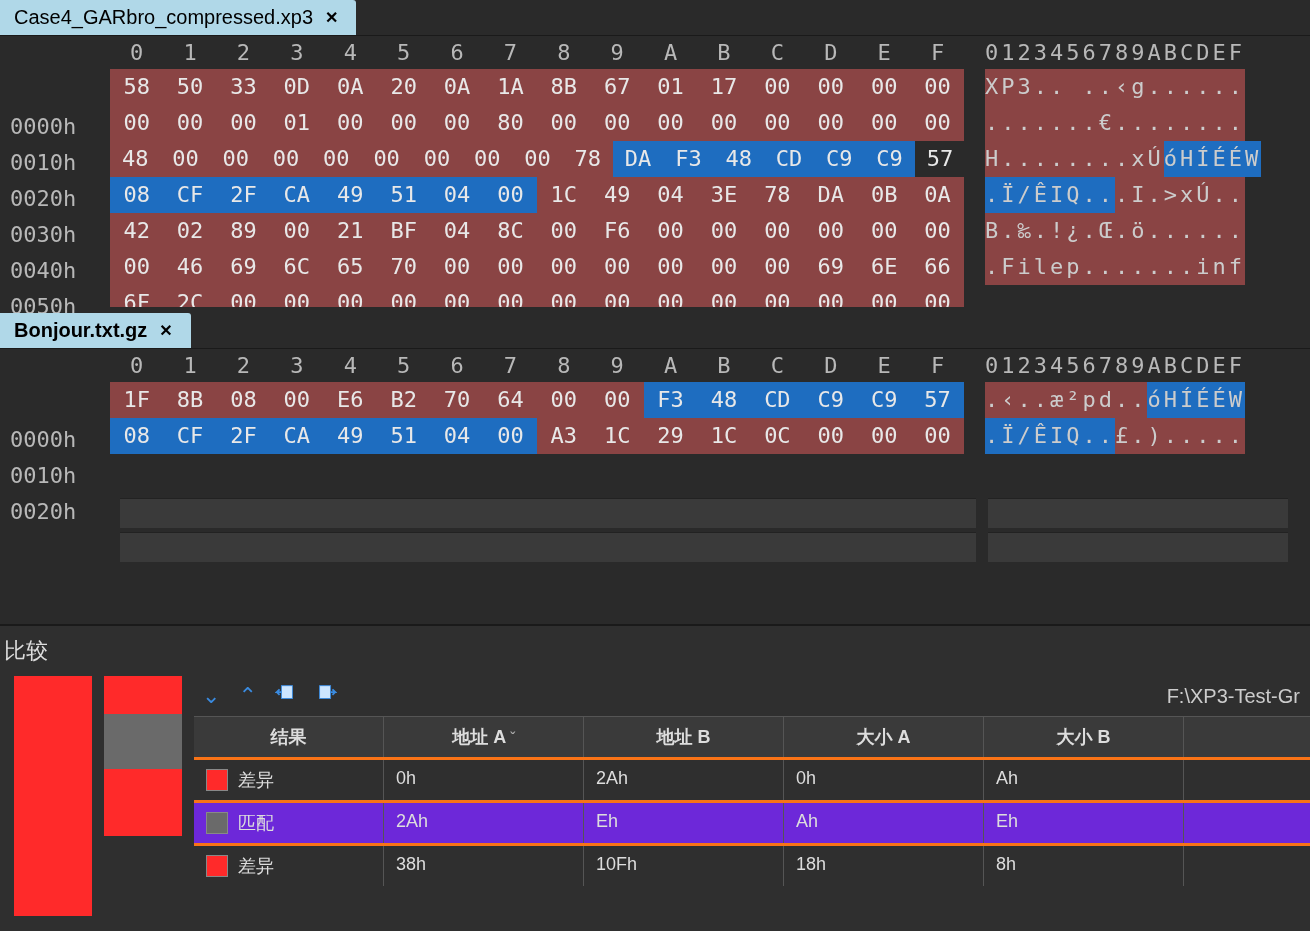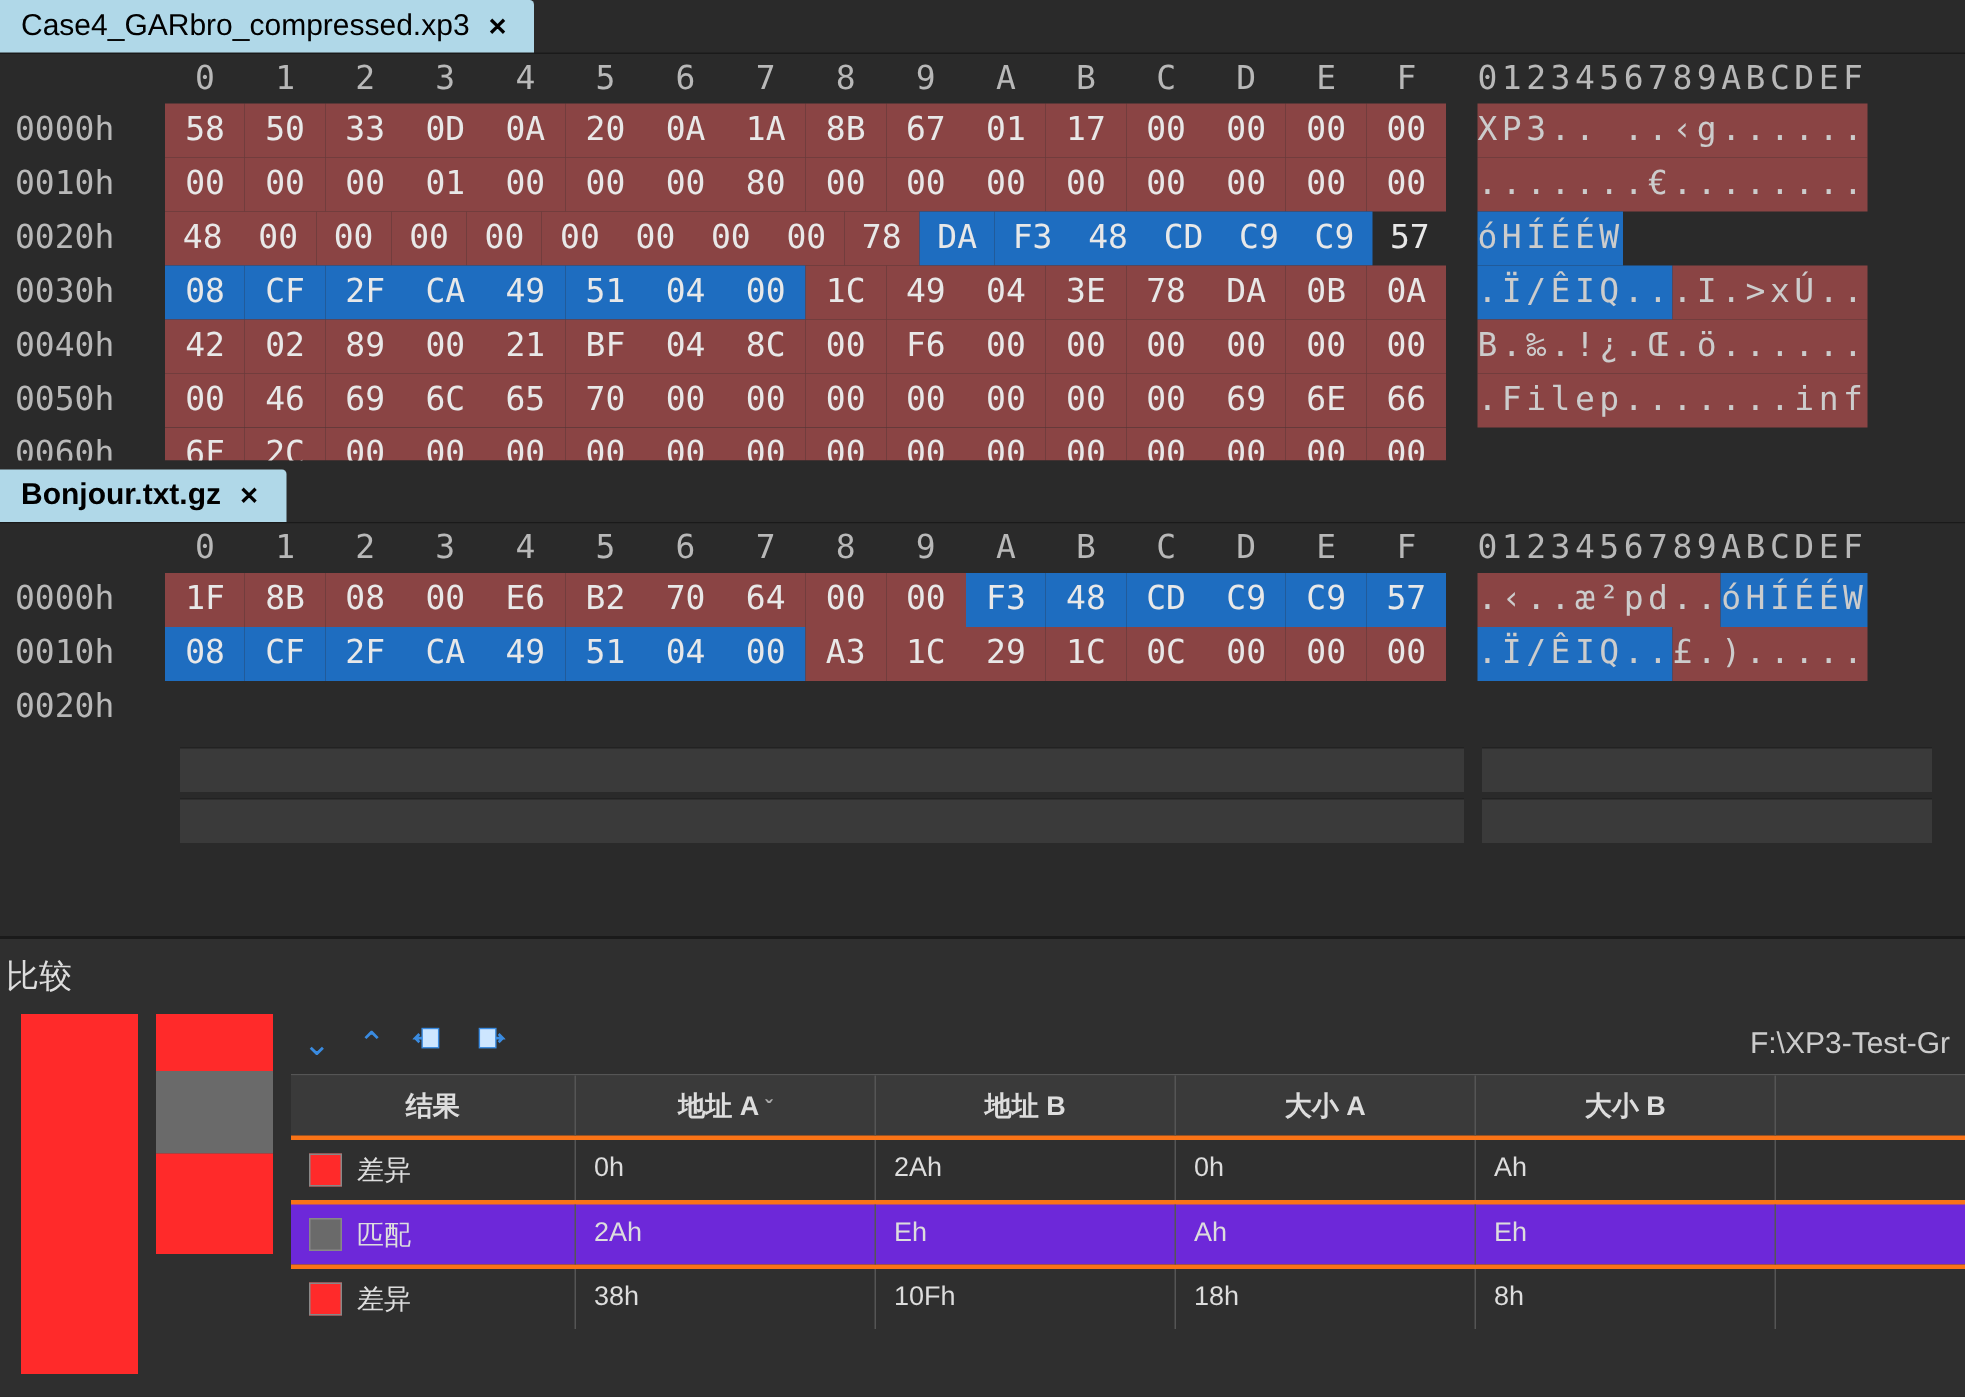--- a/index.html
+++ b/index.html
@@ -10,21 +10,21 @@
 .tab .close { font-size:16px; cursor:pointer; font-weight:bold; }
 
 .hex-panel { background:#2a2a2a; }
 .hex-header { display:flex; padding:4px 0 4px 10px; color:#b8b8b8; font-family:Consolas,monospace; font-size:22px; }
 .addr-col { width:100px; flex-shrink:0; }
 .byte-cols { display:flex; width:855px; }
 .byte-col { width:53.4px; text-align:center; }
 .ascii-head { padding-left:20px; letter-spacing:3px;text-align:center; }
 
 .hex-row { display:flex; padding-left:10px; font-family:Consolas,monospace; font-size:22px; line-height:36px; height:36px; }
-.addr { width:100px; color:#b8b8b8; flex-shrink:0; }
+.addr { width:100px; color:#b8b8b8; flex-shrink:0;margin-top:40px; }
 .bytes { display:flex; width:855px; }
 .byte { width:53.4px; text-align:center; color:#e8e8e8; }
 .diff { background:#8a4444; }
 .match { background:#1e6dc0; }
 .ascii-area { padding-left:20px; display:flex; }
 .ascii-seg { white-space:pre; font-family:Consolas,monospace; letter-spacing:3px; }
 .partial-row { overflow:hidden; height:22px; }
 .footer-wrap { display:flex; gap:12px; padding-left:120px; margin-top:8px; }
 .fs { height:30px; background:#3a3a3a; border-top:1px solid #222; }
 
@@ -156,20 +156,21 @@
           <div class="byte diff">78</div>
           <div class="byte match">DA</div>
           <div class="byte match">F3</div>
           <div class="byte match">48</div>
           <div class="byte match">CD</div>
           <div class="byte match">C9</div>
           <div class="byte match">C9</div>
           <div class="byte ">57</div>
         </div>
         <div class="ascii-area">
+          <span class="ascii-seg diff">H........xÚ</span>
           <span class="ascii-seg match">óHÍÉÉW</span>
         </div>
       </div>
       <div class="hex-row">
         <div class="addr">0030h</div>
         <div class="bytes">
           <div class="byte match">08</div>
           <div class="byte match">CF</div>
           <div class="byte match">2F</div>
           <div class="byte match">CA</div>

